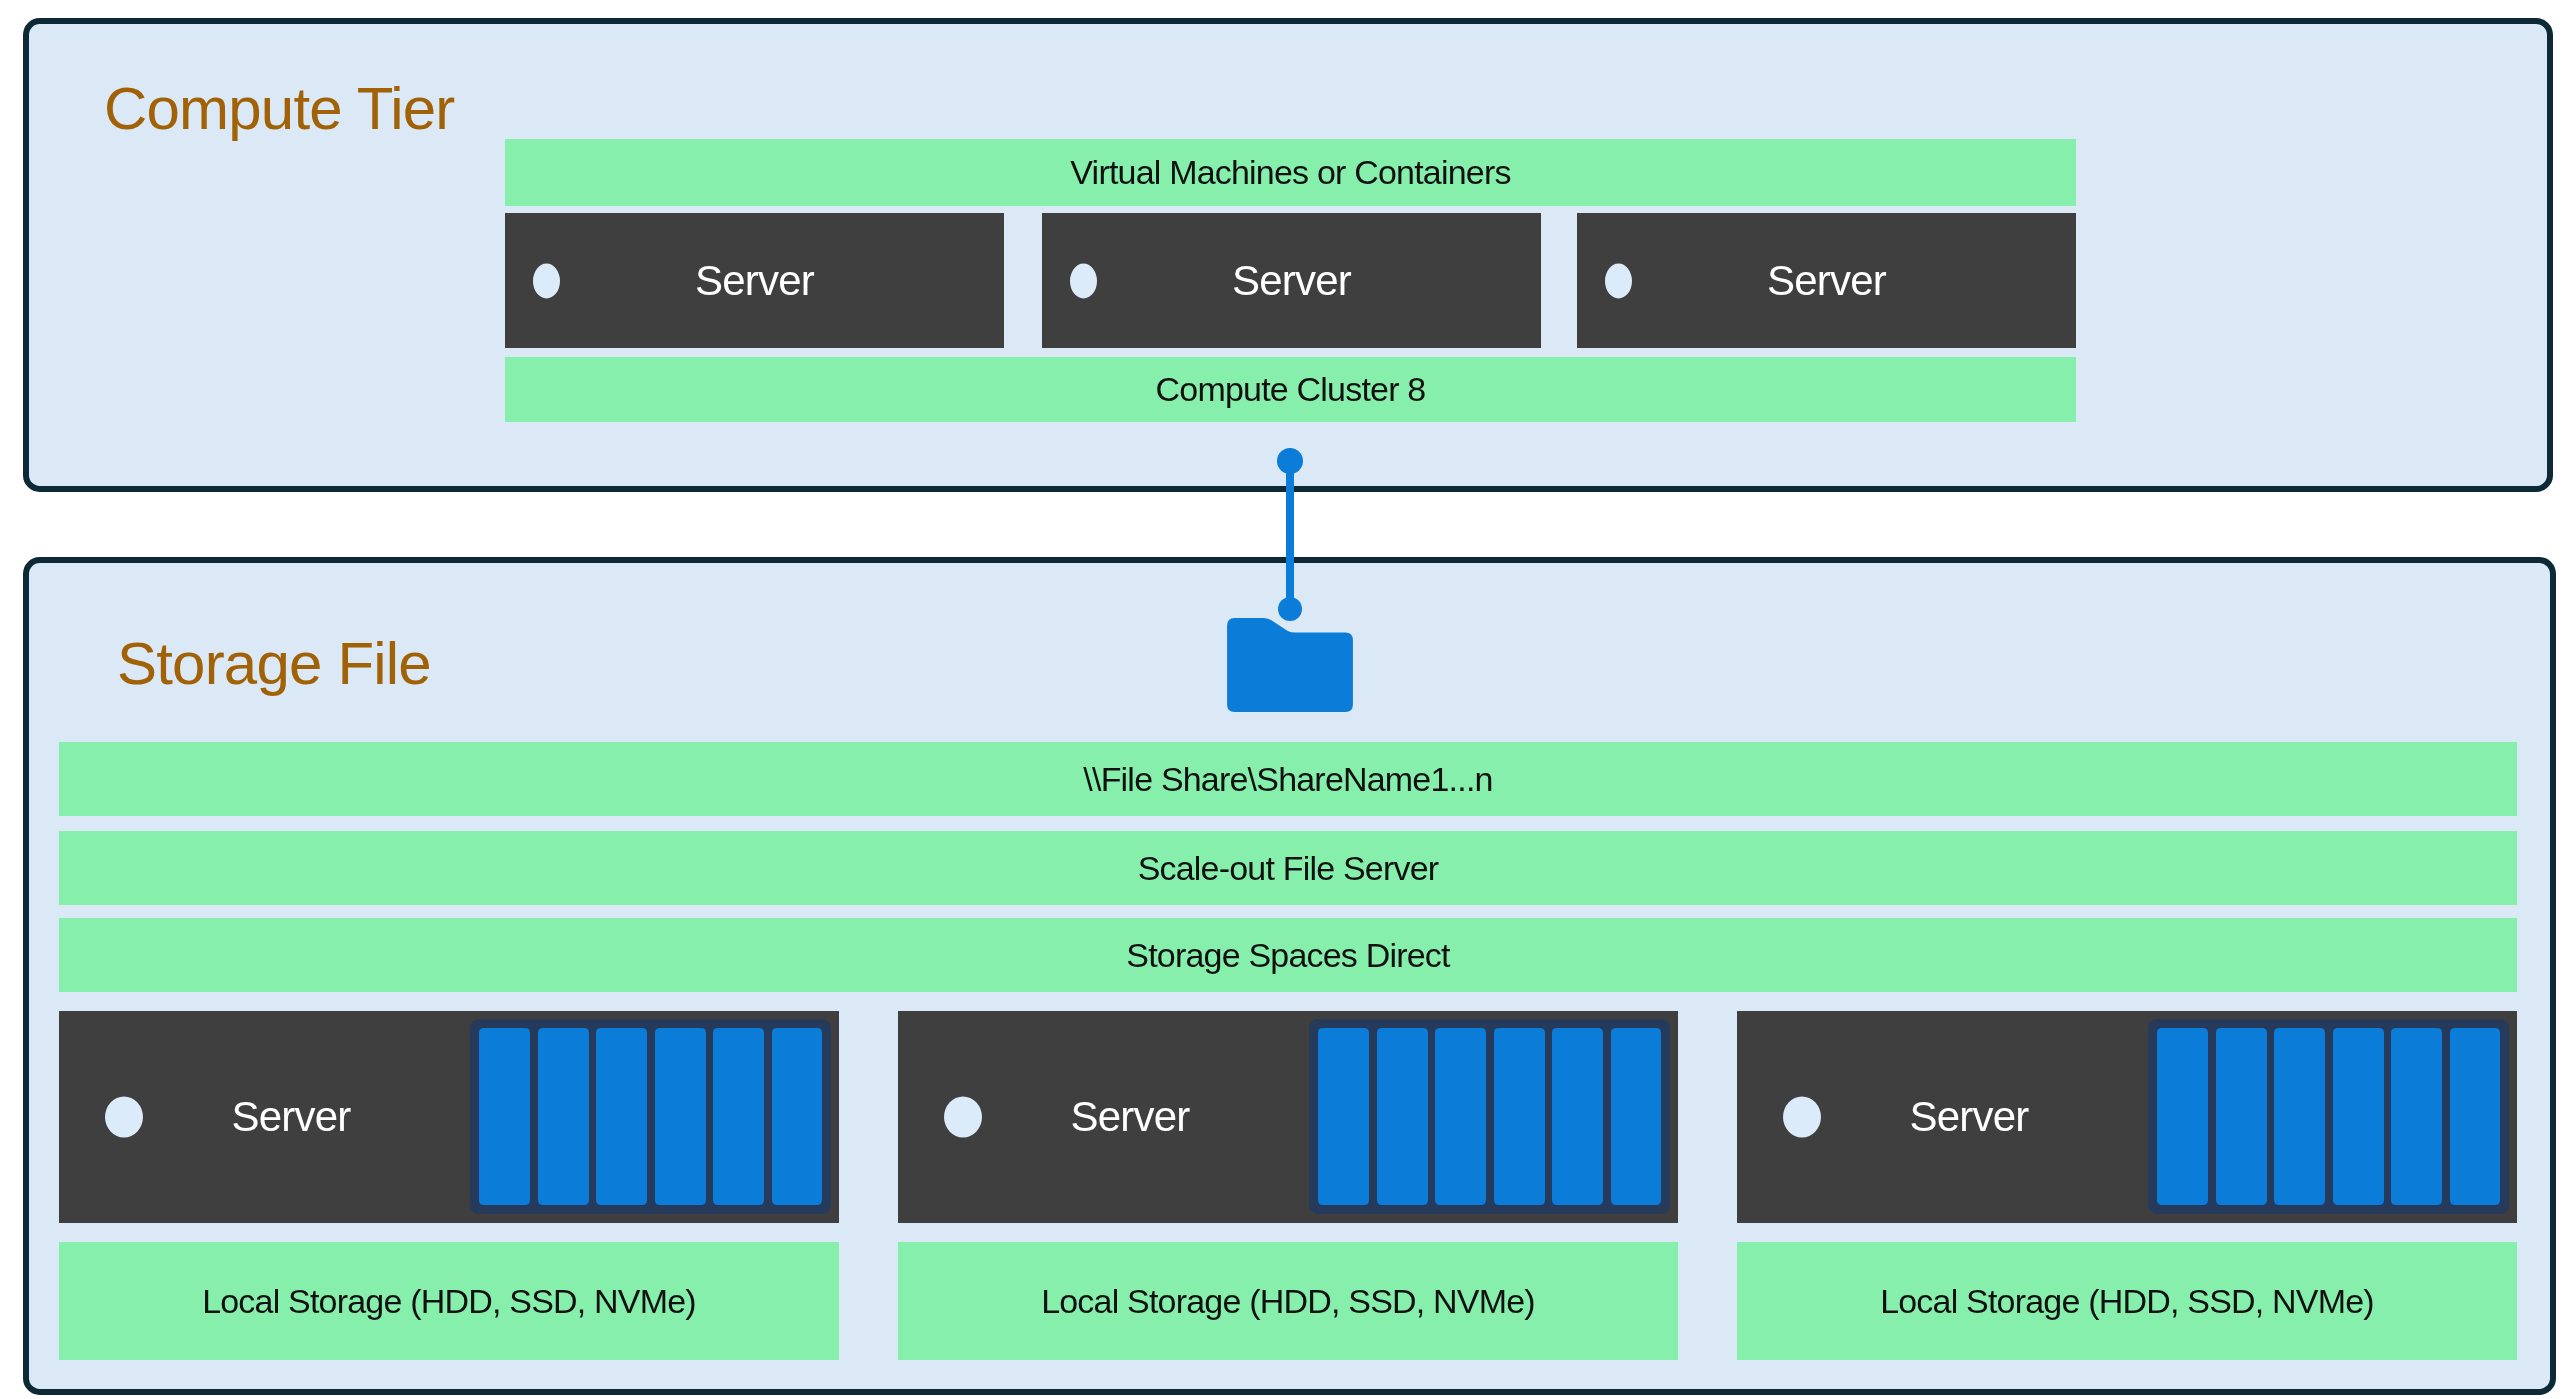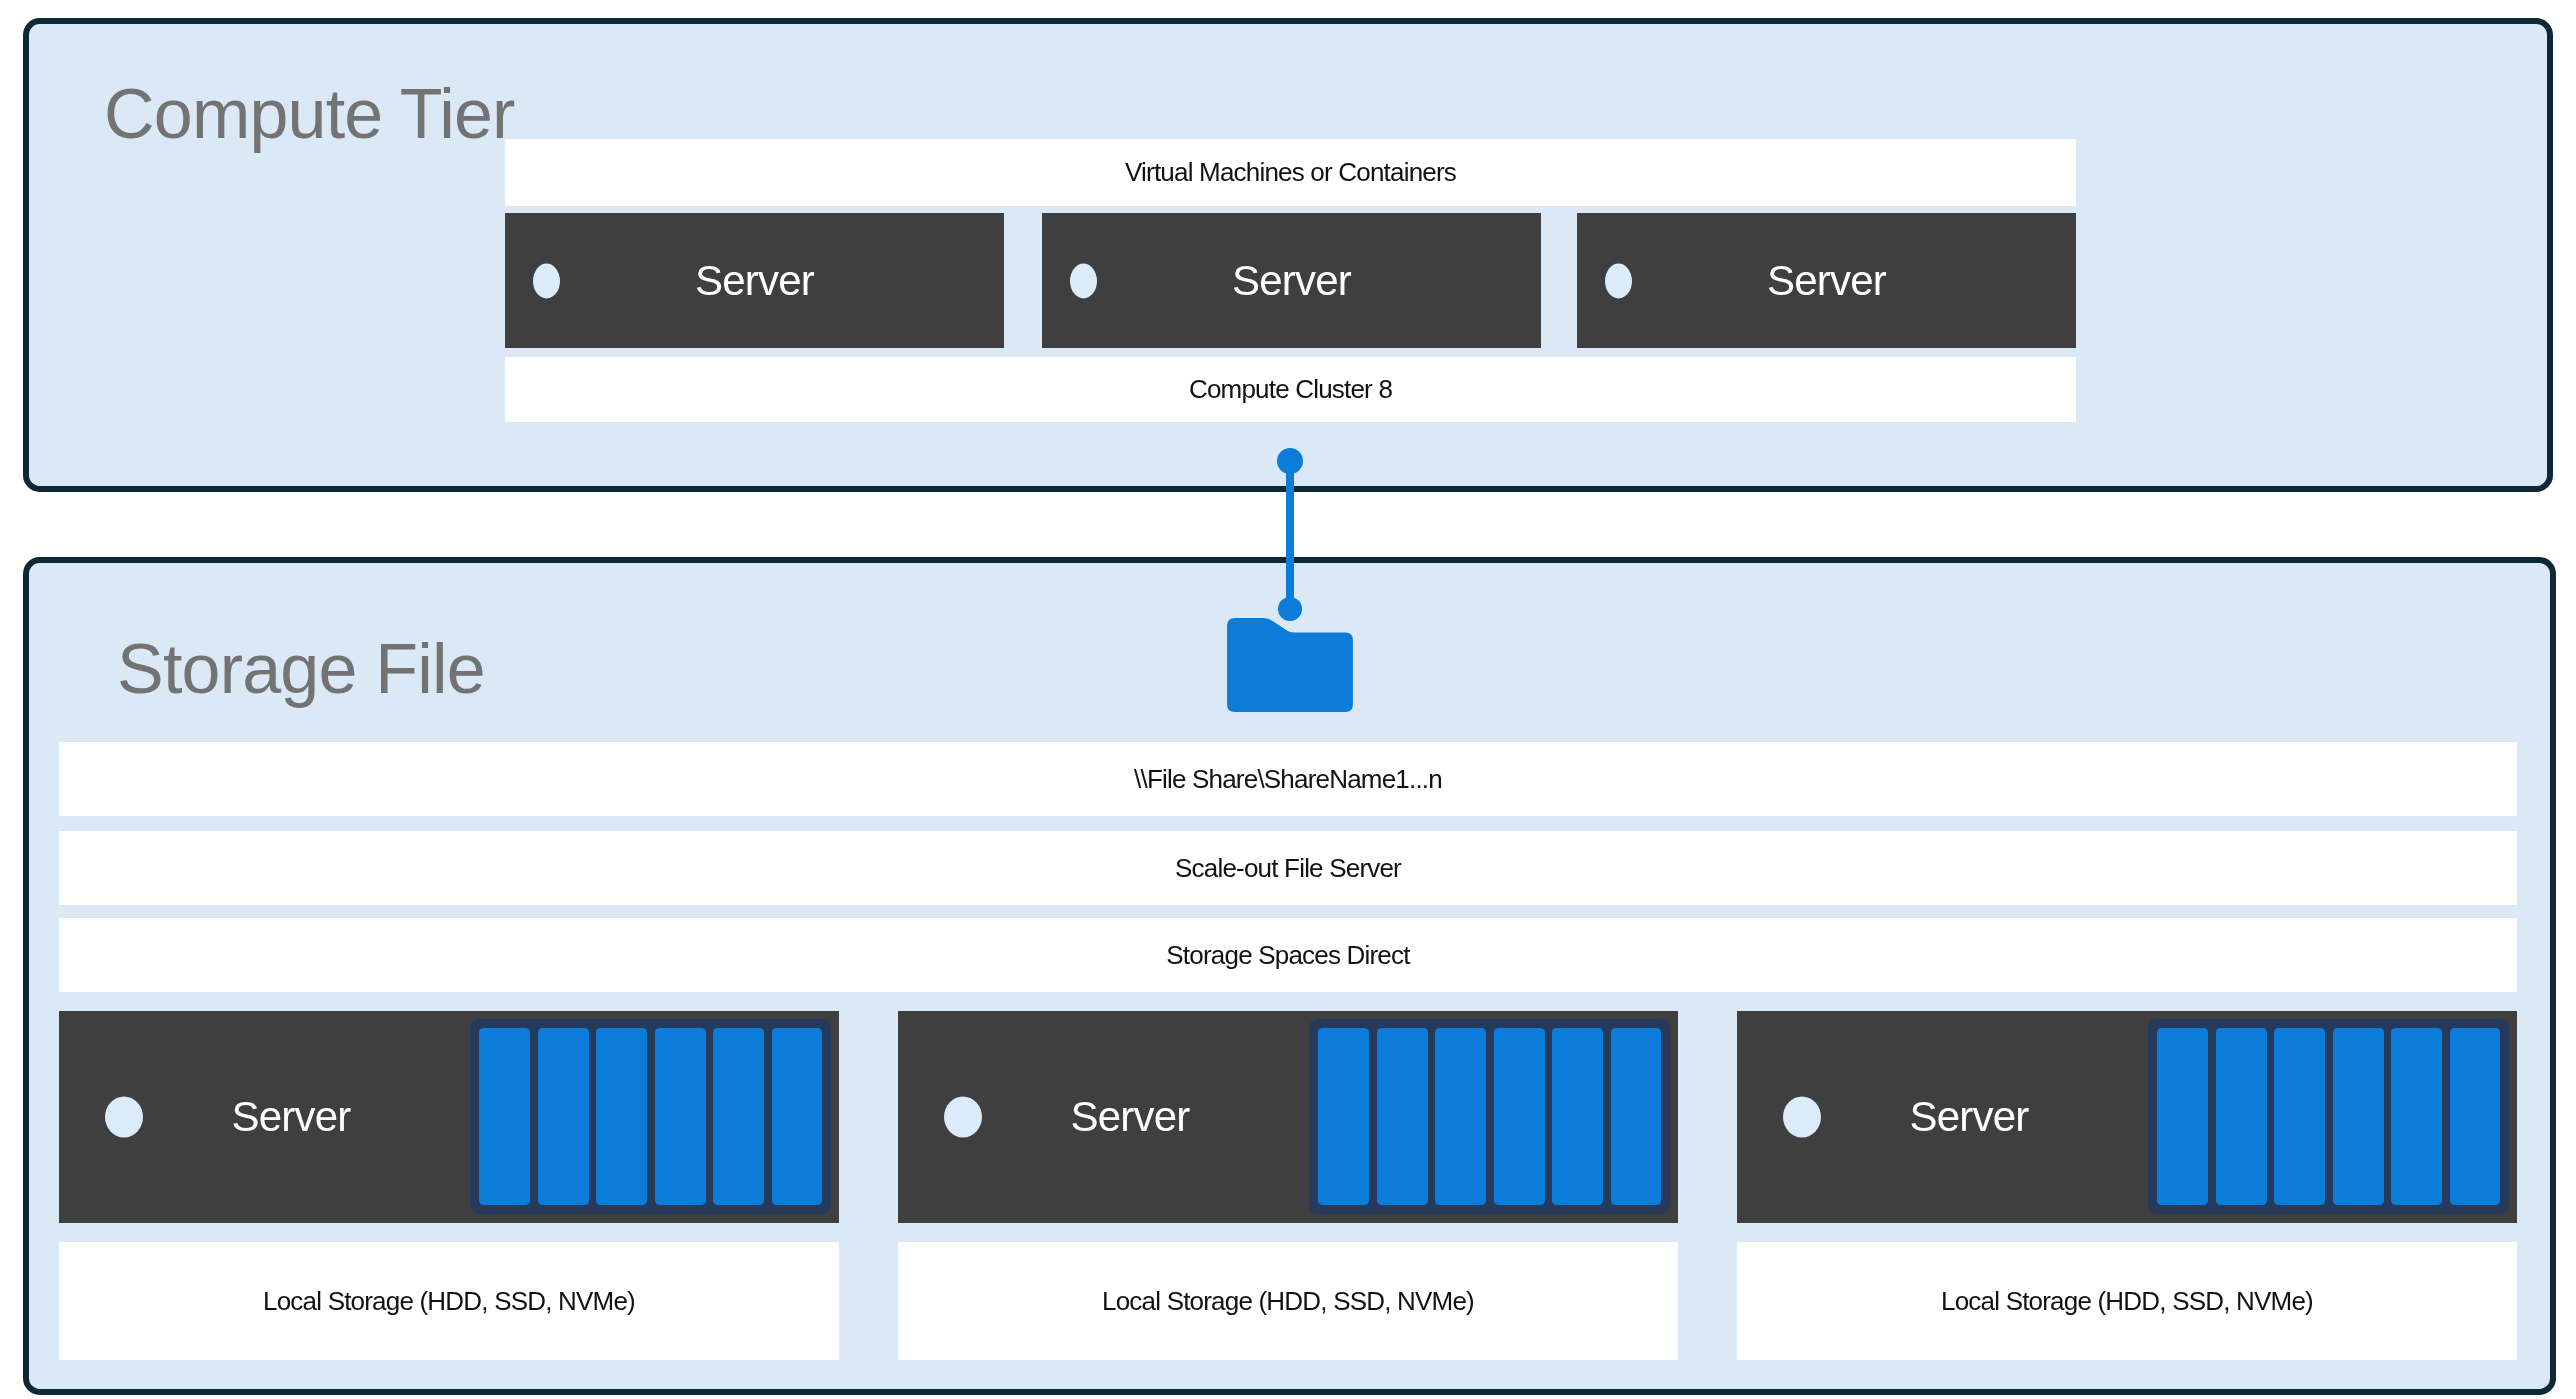--- a/index.html
+++ b/index.html
@@ -18,34 +18,34 @@
     background: #dbe8f6;
     border: 6.8px solid #0d2936;
     border-radius: 16.7px;
     box-sizing: border-box;
   }
   #compute-tier { left: 23px; top: 18px;  width: 2530px; height: 474px; }
   #storage-tier { left: 23px; top: 557px; width: 2533px; height: 838px; }
 
   .tier-title {
     position: absolute;
-    font-size: 70px;
+    font-size: 60px;
     letter-spacing: -0.8px;
-    color: #737373;
+    color: #a16207;
     white-space: nowrap;
   }
   #compute-title { left: 75px;  top: 50px; }
   #storage-title { left: 88px; top: 66px; }
 
   
   .gray-bar {
     position: absolute;
-    background: #ffffff;
+    background: #86efac;
     display: flex; align-items: center; justify-content: center;
-    font-size: 26px;
+    font-size: 34px;
     letter-spacing: -0.8px;
     color: #111111;
     white-space: nowrap;
   }
   #vm-bar       { left: 476px; top: 115px; width: 1571px; height: 67px; }
   #cluster-bar  { left: 476px; top: 333px; width: 1571px; height: 65px; }
   #fileshare-bar{ left: 30px;  top: 179px; width: 2458px; height: 74px; }
   #sofs-bar     { left: 30px;  top: 268px; width: 2458px; height: 74px; }
   #s2d-bar      { left: 30px;  top: 355px; width: 2458px; height: 74px; }
   .local-bar    { top: 679px;  width: 780px; height: 118px; justify-content: center; }

